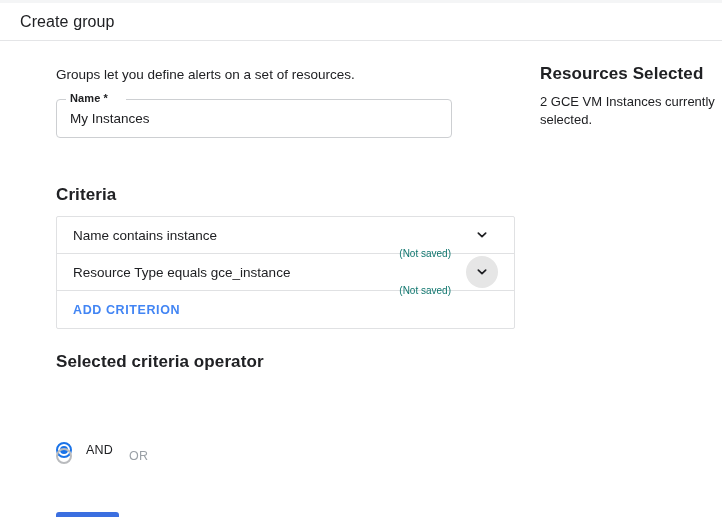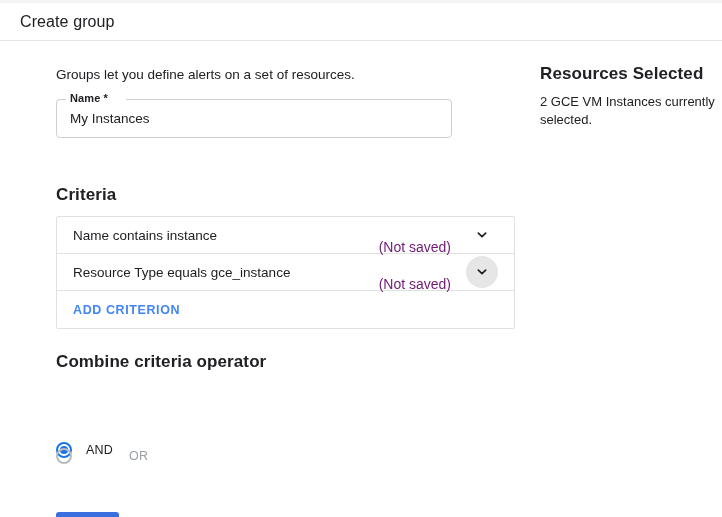--- a/index.html
+++ b/index.html
@@ -157,24 +157,24 @@
     position: absolute;
     left: 16px;
     top: 10px;
     font-size: 13.5px;
     line-height: 18px;
     color: #202124;
   }
   .criteria-row-status {
     position: absolute;
     right: 63px;
-    top: 21px;
-    font-size: 14px;
-    line-height: 18px;
-    color: #701a75;
+    top: 28px;
+    font-size: 10px;
+    line-height: 18px;
+    color: #0f766e;
     white-space: nowrap;
   }
   .chev-btn {
     position: absolute;
     right: 16px;
     top: 2px;
     width: 32px;
     height: 32px;
     border-radius: 50%;
     display: flex;
@@ -348,21 +348,21 @@
           </svg>
         </div>
       </div>
 
       <div class="criteria-add">
         <div class="add-link">ADD CRITERION</div>
       </div>
 
     </div>
 
-    <div class="section-heading heading-combine">Combine criteria operator</div>
+    <div class="section-heading heading-combine">Selected criteria operator</div>
 
     <div class="radio-row radio-and">
       <span class="radio-outer on">
         <span class="radio-dot"></span>
       </span>
       <span class="radio-label on">AND</span>
     </div>
 
     <div class="radio-row radio-or">
       <span class="radio-outer off"></span>

